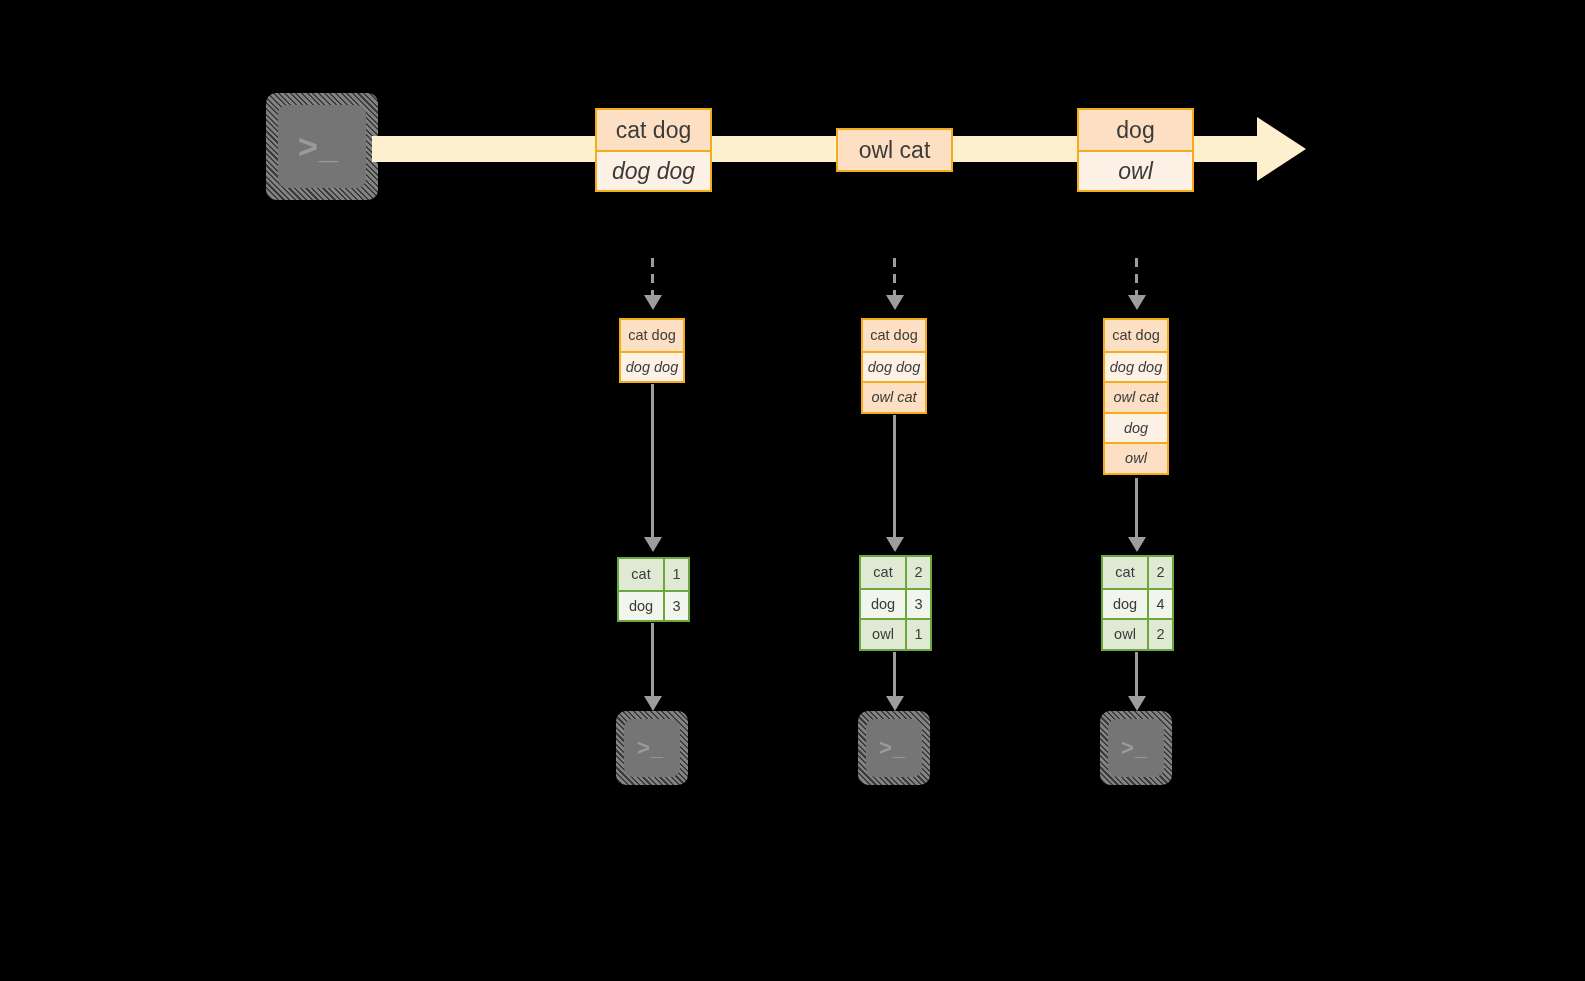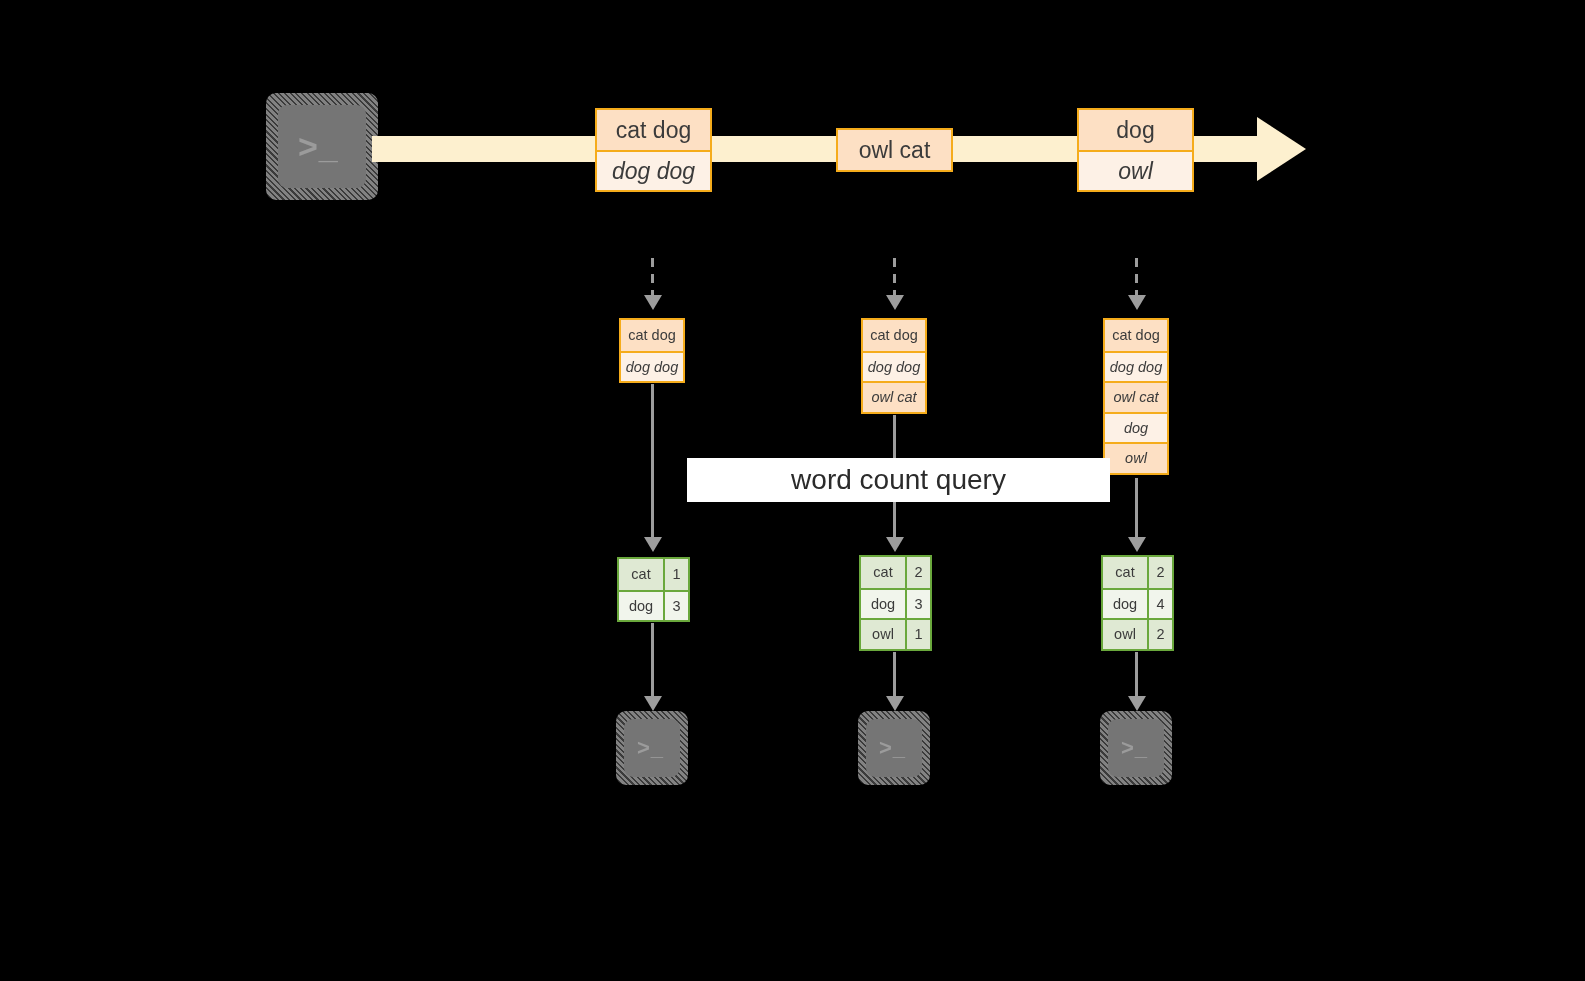--- a/index.html
+++ b/index.html
@@ -276,17 +276,14 @@
 
   <div class="vline" style="left:1135px; top:652px; height:49px;"></div>
   <div class="vhead" style="left:1127.5px; top:696px;"></div>
 
   <div class="term" style="left:1100px; top:711px; width:72px; height:74px;">
     <div class="hatch"></div>
     <div class="face" style="left:8px; top:8px; right:8px; bottom:8px;"></div>
     <div class="glyph" style="left:21px; top:26px; font-size:22px;">&gt;_</div>
   </div>
 
-  <div class="banner" style="left:687px; top:458px; width:423px; height:44px;">
-    <span>word count query</span>
-  </div>
 
 </div>
 
 </body></html>

